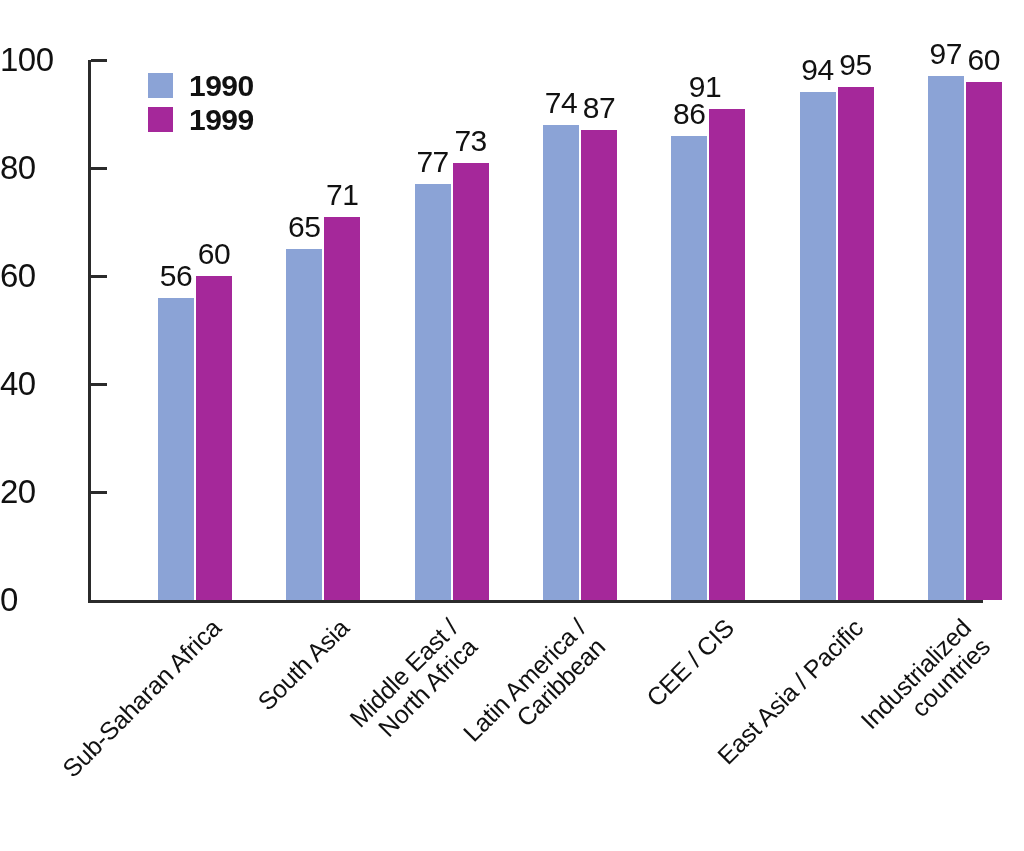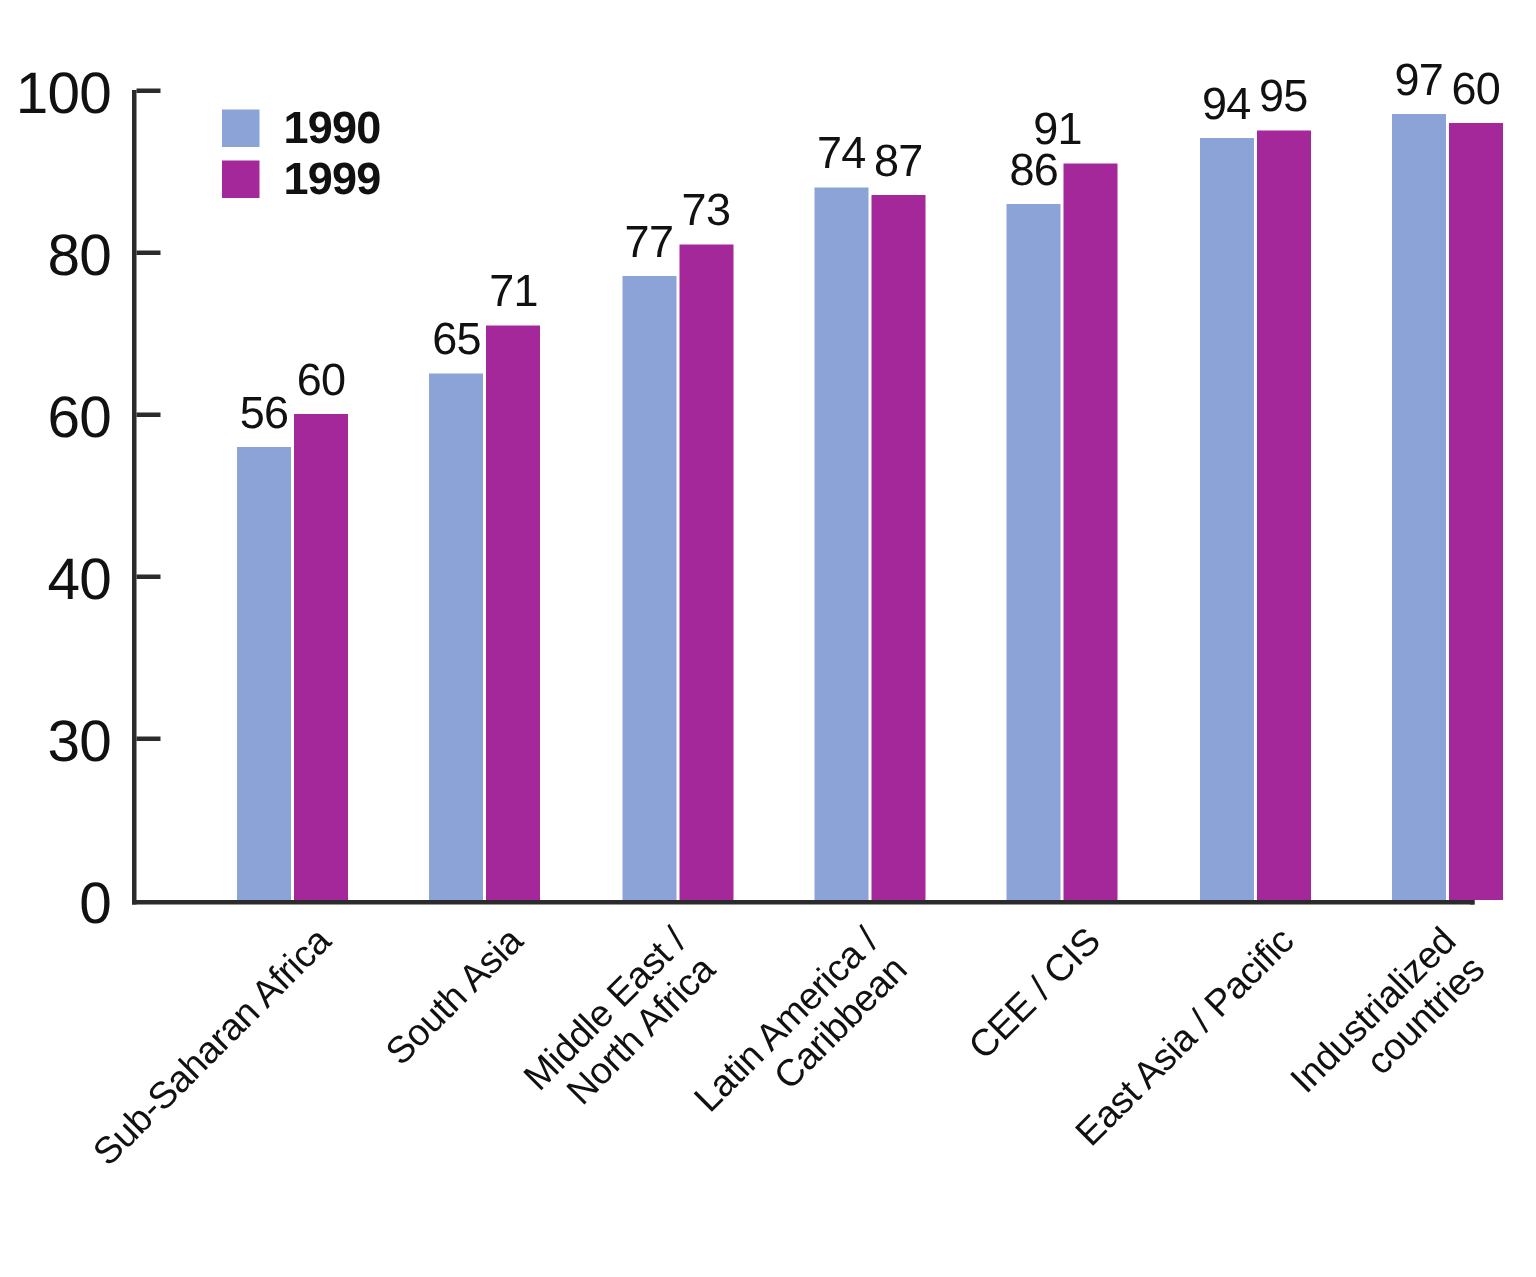--- a/index.html
+++ b/index.html
@@ -30,23 +30,22 @@
     position: absolute;
     background: #2b2b2b;
   }
   .tick-mark {
     position: absolute;
     height: 3px;
     background: #2b2b2b;
   }
   .tick-label {
     position: absolute;
-    font-size: 39px;
+    font-size: 33px;
     color: #111111;
-    text-align: right;
     letter-spacing: -0.5px;
     line-height: 1;
     white-space: nowrap;
   }
   .end-tick {
     position: absolute;
     width: 3px;
     background: #2b2b2b;
   }
 
@@ -107,21 +106,21 @@
 <body>
 
 <div id="chart-root">
 
   <div id="axis-layer">
       <div class="axis-line-v" style="left: 88px; top: 60px; width: 3px; height: 543px;"></div>
       <div class="axis-line-h" style="left: 88px; top: 600px; width: 895px; height: 3px;"></div>
       <div class="end-tick" style="left: 980px; top: 583px; height: 20px;"></div>
       <div class="tick-label" style="left: 0px; width: 74px; top: 583px;">0</div>
       <div class="tick-mark" style="left: 91px; top: 491px; width: 16px;"></div>
-      <div class="tick-label" style="left: 0px; width: 74px; top: 475px;">30</div>
+      <div class="tick-label" style="left: 0px; width: 74px; top: 475px;">20</div>
       <div class="tick-mark" style="left: 91px; top: 383px; width: 16px;"></div>
       <div class="tick-label" style="left: 0px; width: 74px; top: 367px;">40</div>
       <div class="tick-mark" style="left: 91px; top: 275px; width: 16px;"></div>
       <div class="tick-label" style="left: 0px; width: 74px; top: 259px;">60</div>
       <div class="tick-mark" style="left: 91px; top: 167px; width: 16px;"></div>
       <div class="tick-label" style="left: 0px; width: 74px; top: 151px;">80</div>
       <div class="tick-mark" style="left: 91px; top: 59px; width: 16px;"></div>
       <div class="tick-label" style="left: 0px; width: 74px; top: 43px;">100</div>
     </div>
   <div id="bars-layer">

